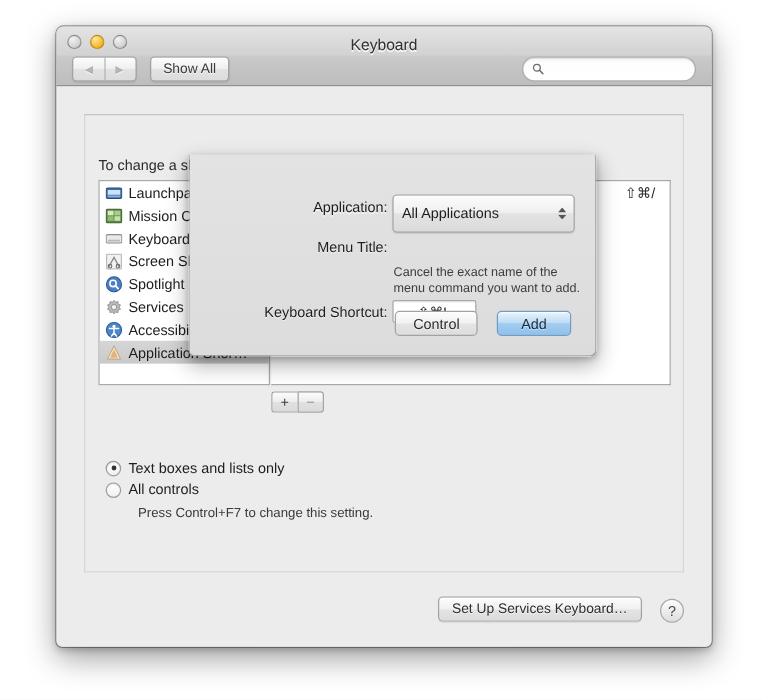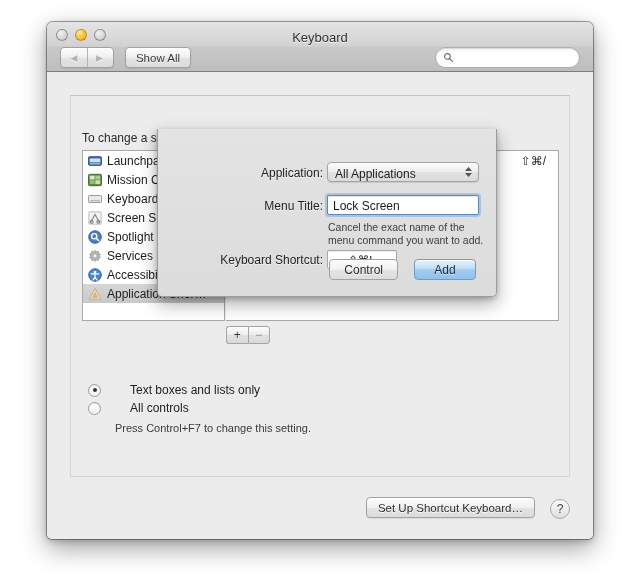--- a/index.html
+++ b/index.html
@@ -176,21 +176,21 @@
   .pm:first-child { border-radius: 3px 0 0 3px; border-right: 0; }
   .pm:last-child { border-radius: 0 3px 3px 0; color: #8f8f8f; }
 
   #fka-label {
     position: absolute; left: 11px; top: 265px;
     font-size: 12px; color: #2b2b2b; white-space: nowrap;
   }
   .radio-row {
     position: absolute; left: 17px;
     display: flex; align-items: center;
-    font-size: 12px; color: #1d1d1d; gap: 23px;
+    font-size: 12px; color: #1d1d1d;
   }
   #radio-1 { top: 287px; }
   #radio-2 { top: 305px; text-align: center; }
   .radio {
     width: 13px; height: 13px; border-radius: 50%;
     margin-right: 6px; flex: 0 0 auto;
     background: linear-gradient(to bottom,#ffffff 0%,#f0f0f0 100%);
     border: 1px solid #9a9a9a;
     box-shadow: 0 1px 1px rgba(0,0,0,0.08) inset;
     position: relative;
@@ -243,25 +243,25 @@
     font-size: 12px; color: #1d1d1d;
     text-align: right;
     text-shadow: 0 1px 0 rgba(255,255,255,0.6);
   }
   #lbl-app   { left: 10px; top: 37px;  width: 155px; }
   #lbl-menu  { left: 10px; top: 70px;  width: 155px; }
   #lbl-short { left: 10px; top: 124px; width: 155px; }
 
   #app-popup {
     position: absolute; left: 169px; top: 33px;
-    width: 152px; height: 20px;
+    width: 152px; height: 32px;
     background: linear-gradient(to bottom,#fcfcfc 0%,#efefef 48%,#e3e3e3 50%,#dbdbdb 100%);
     border: 1px solid #a4a4a4; border-radius: 4px;
     box-shadow: 0 1px 0 rgba(255,255,255,0.85) inset, 0 1px 1px rgba(0,0,0,0.1);
-    display: flex; align-items: flex-end;
+    display: flex; align-items: center;
     font-size: 12px; color: #1d1d1d;
     padding-left: 7px;
   }
   #popup-arrows {
     position: absolute; right: 6px; top: 50%;
     transform: translateY(-50%);
     display: flex; flex-direction: column; gap: 2px;
   }
 
   #menu-title-field {
@@ -452,21 +452,21 @@
       </div>
       <div class="radio-row" id="radio-2">
         <span class="radio"></span>
         <span>All controls</span>
       </div>
 
       <div id="hint-text">Press Control+F7 to change this setting.</div>
     </div>
 
     <div id="bt-button">
-      <span>Set Up Shortcut Keyboard…</span>
+      <span>Set Up Services Keyboard…</span>
     </div>
     <div id="help-button">
       <span>?</span>
     </div>
 
     <div id="sheet">
 
       <div class="sheet-label" id="lbl-app">Application:</div>
       <div id="app-popup">
         <span>All Applications</span>
@@ -474,23 +474,20 @@
           <svg width="7" height="4" viewBox="0 0 7 4">
               <path d="M3.5 0 L7 4 L0 4 Z" fill="#555"></path>
             </svg>
           <svg width="7" height="4" viewBox="0 0 7 4">
               <path d="M3.5 4 L0 0 L7 0 Z" fill="#555"></path>
             </svg>
         </span>
       </div>
 
       <div class="sheet-label" id="lbl-menu">Menu Title:</div>
-      <div id="menu-title-field">
-        <input id="menu-title-input" type="text" value="Lock Screen" style="">
-      </div>
 
       <div id="helper-text">Cancel the exact name of the menu command you want to add.</div>
 
       <div class="sheet-label" id="lbl-short">Keyboard Shortcut:</div>
       <div id="shortcut-field">
         <span>⇧⌘L</span>
       </div>
 
       <div class="sheet-btn" id="cancel-button">
         <span>Control</span>

